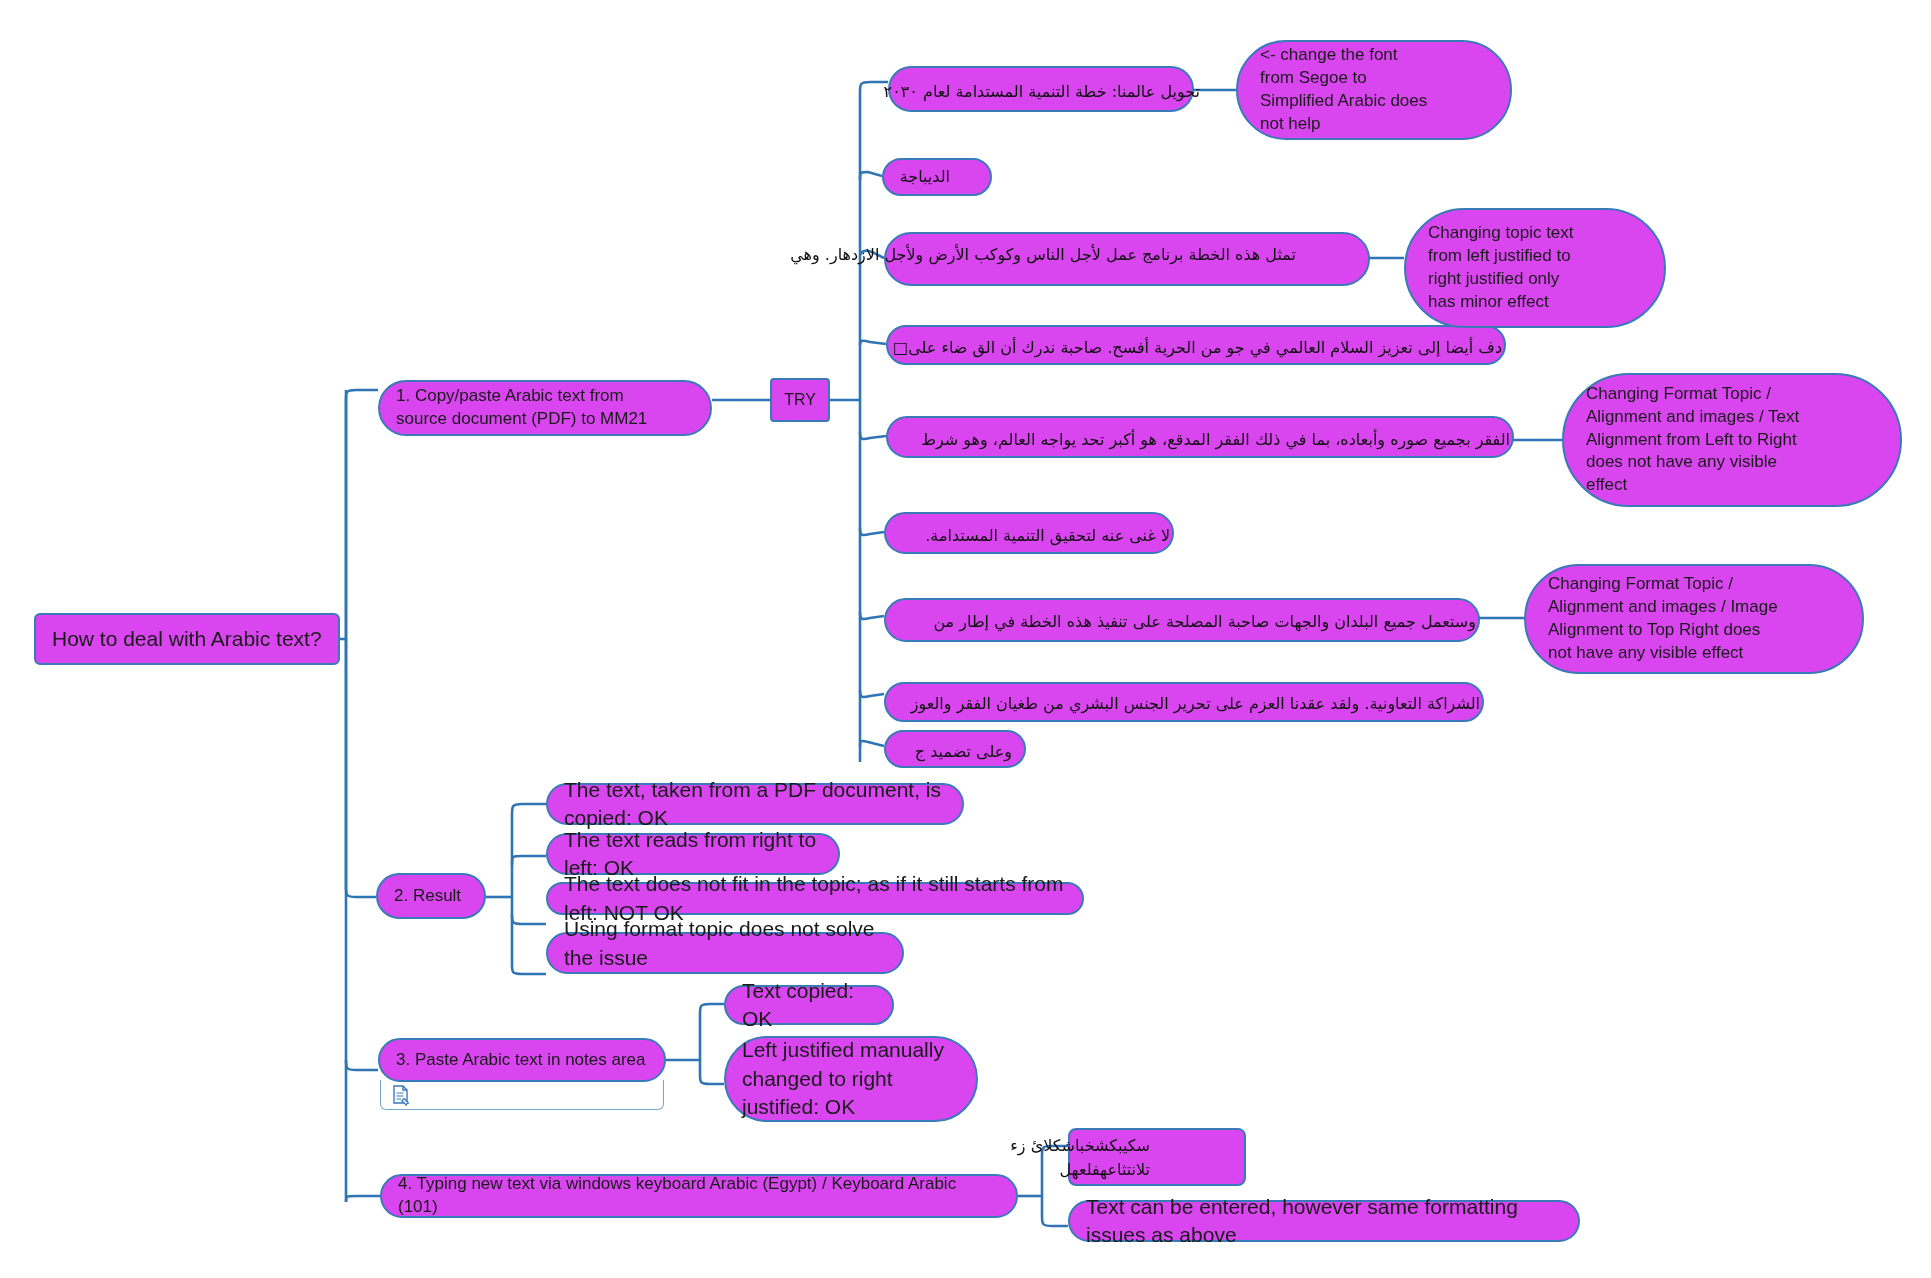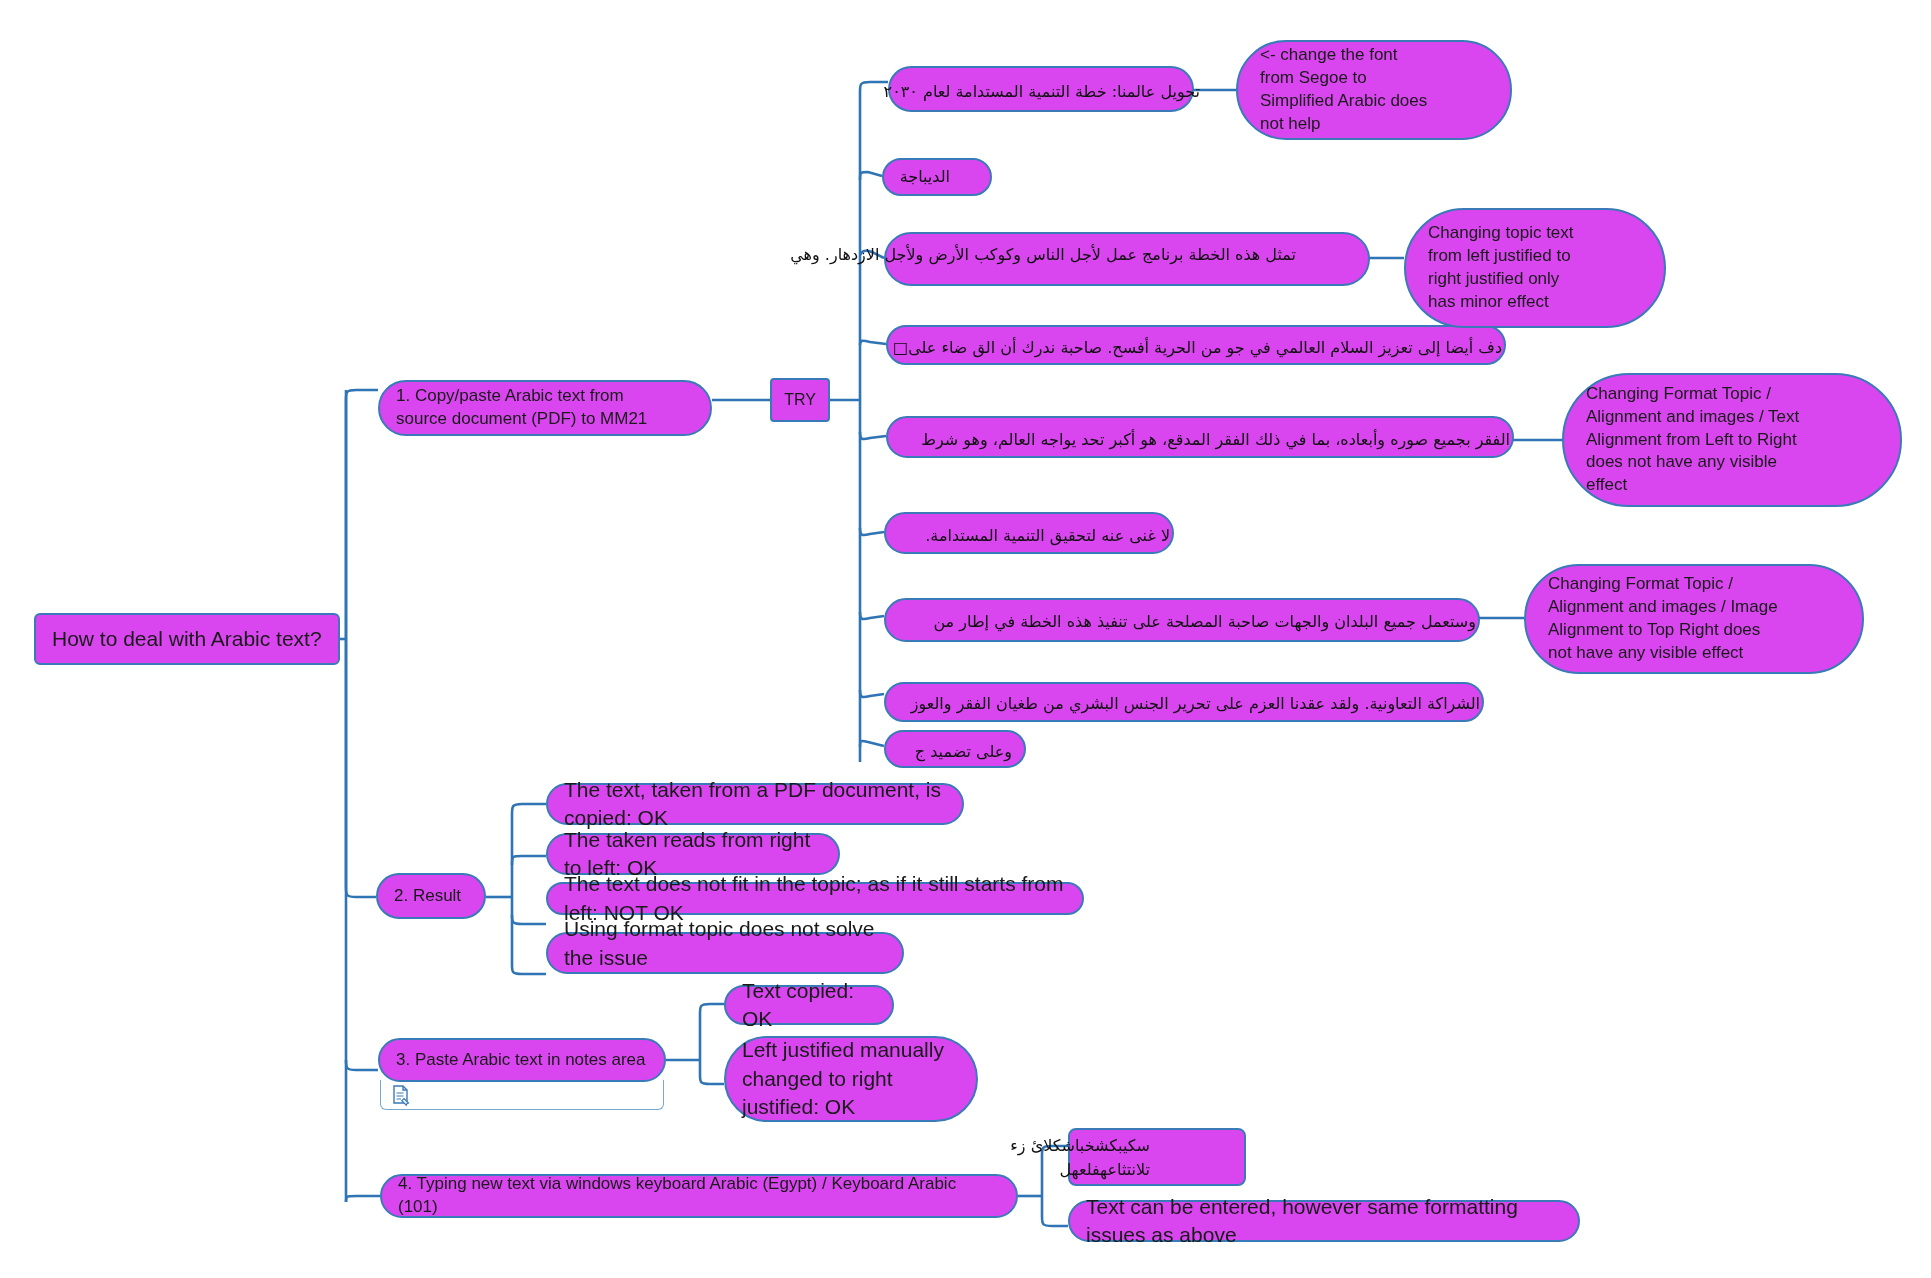--- a/index.html
+++ b/index.html
@@ -251,21 +251,21 @@
     <span class="txt">Changing Format Topic /
 Alignment and images / Image
 Alignment to Top Right does
 not  have any visible effect</span>
   </div>
 
   <div class="node pill leaf" style="left:546px; top:783px; width:418px; height:42px;">
     <span class="txt">The text, taken from a PDF document, is copied: OK</span>
   </div>
   <div class="node pill leaf" style="left:546px; top:833px; width:294px; height:42px;">
-    <span class="txt">The taken reads from right to left: OK</span>
+    <span class="txt">The text reads from right to left: OK</span>
   </div>
   <div class="node pill leaf" style="left:546px; top:882px; width:538px; height:33px;">
     <span class="txt">The text does not fit in the topic; as if it still starts from left: NOT OK</span>
   </div>
   <div class="node pill leaf" style="left:546px; top:932px; width:358px; height:42px;align-items:flex-end;">
     <span class="txt">Using format topic does not solve the issue</span>
   </div>
 
   <div class="node pill leaf" style="left:724px; top:985px; width:170px; height:40px;">
     <span class="txt">Text copied: OK</span>

